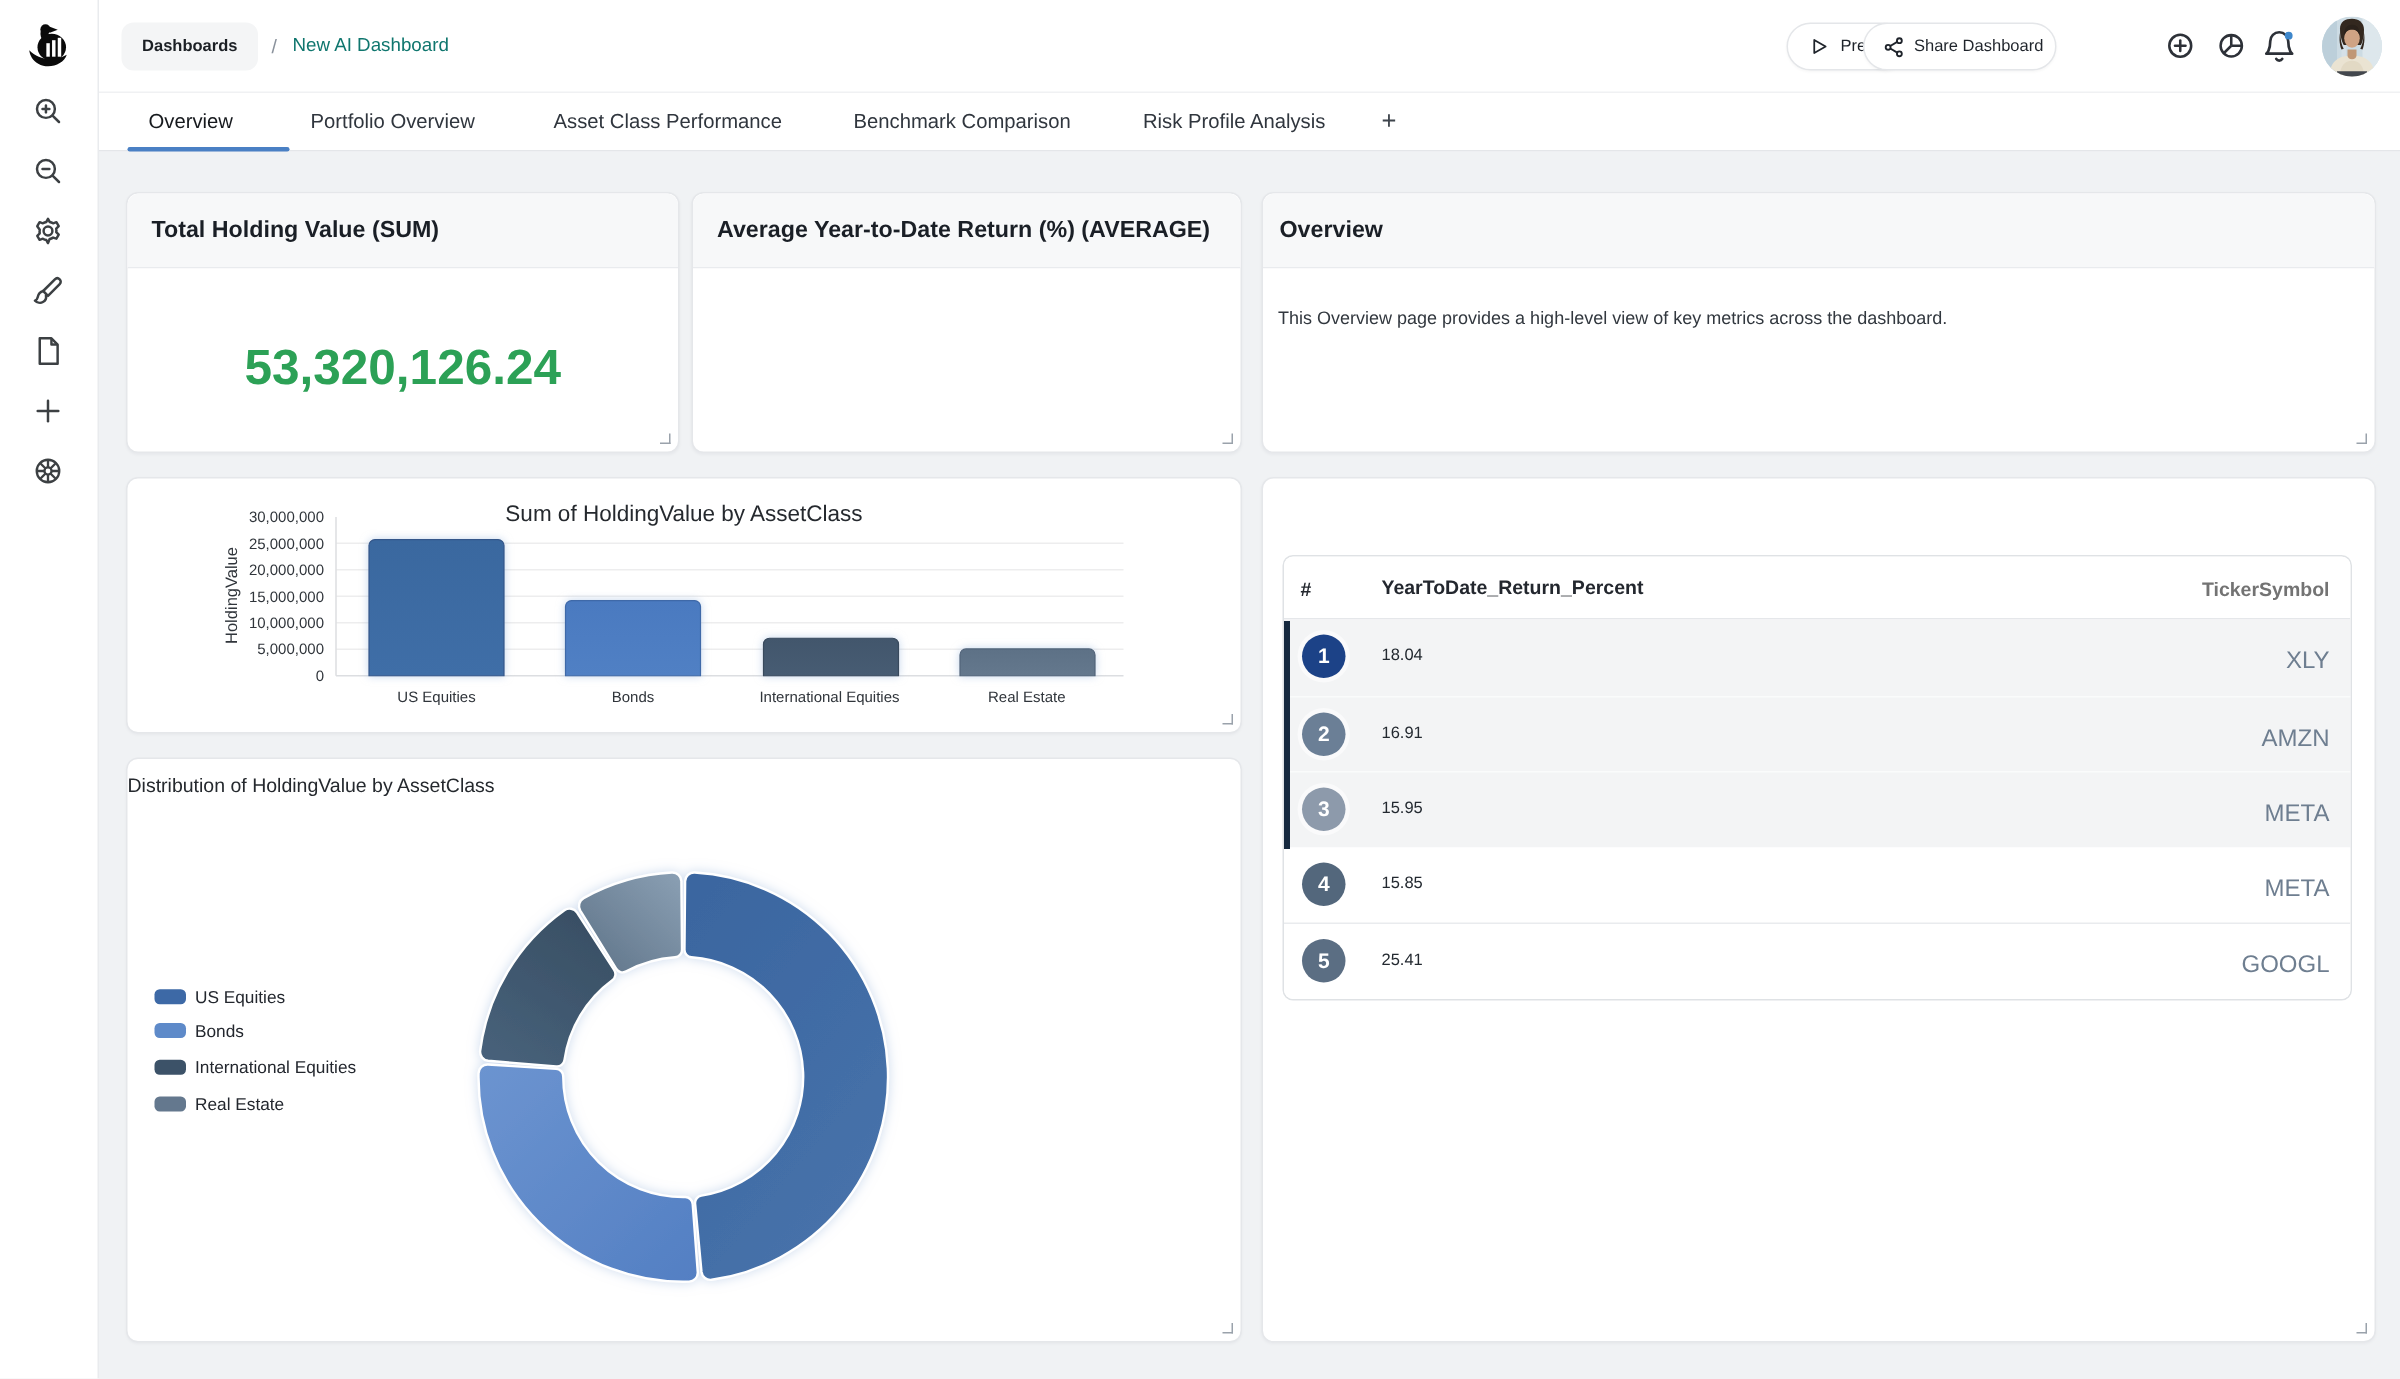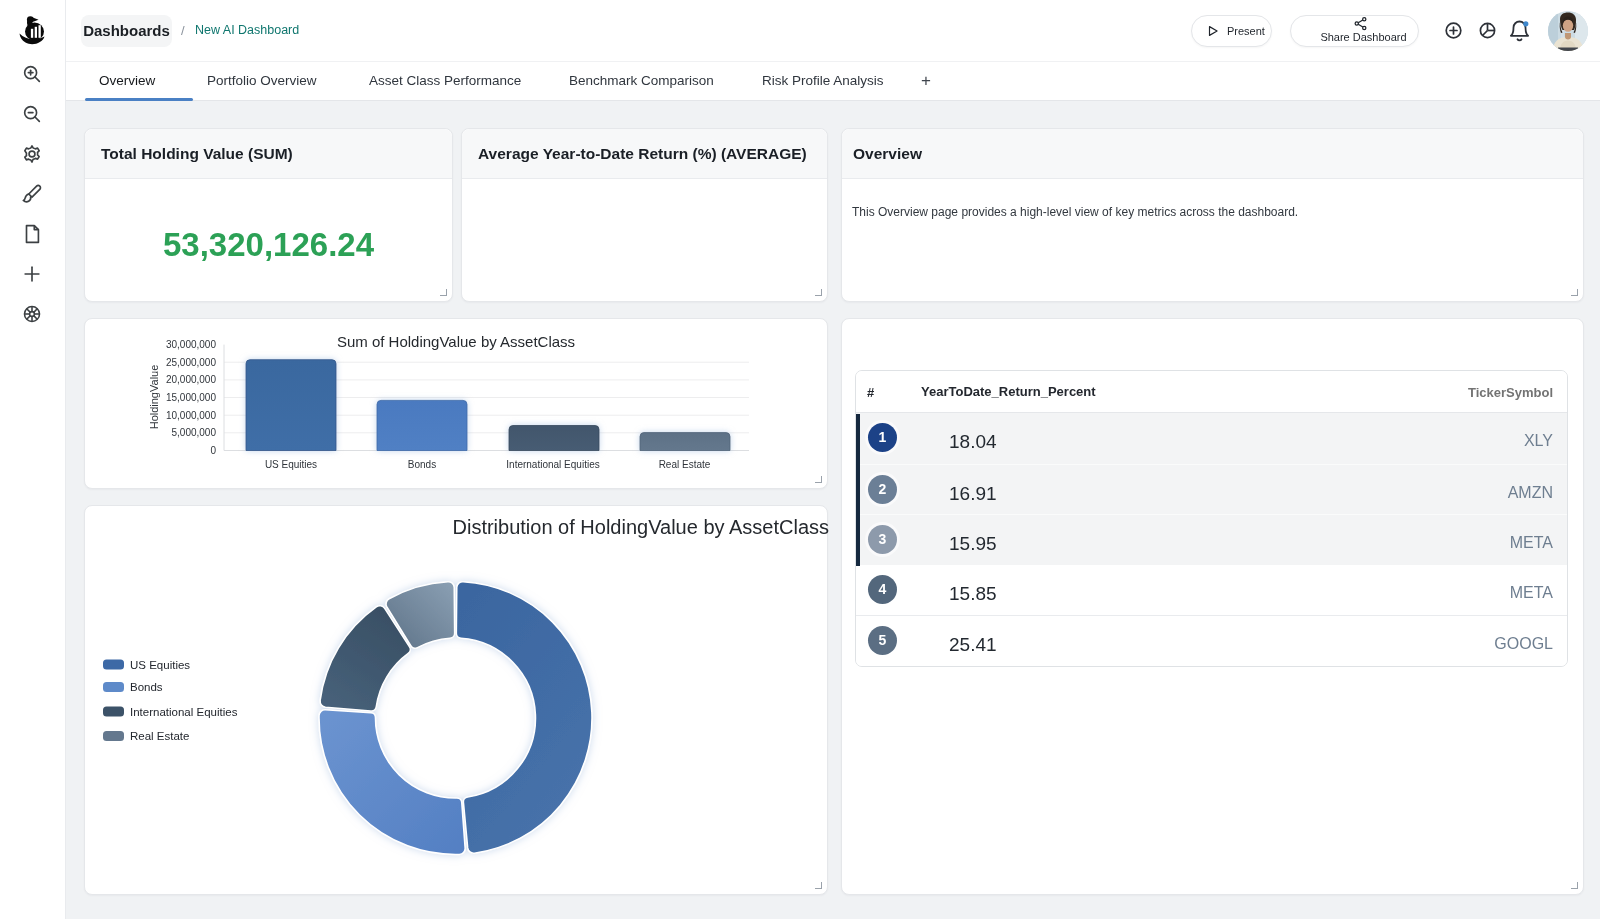--- a/index.html
+++ b/index.html
@@ -3,38 +3,38 @@
 <meta charset="utf-8">
 <style>
 * { margin:0; padding:0; box-sizing:border-box; }
 html,body { width:1600px; height:919px; font-family:"Liberation Sans", sans-serif; background:#f0f2f4; overflow:hidden; }
 .abs { position:absolute; }
 
 #sidebar { position:absolute; left:0; top:0; width:66px; height:919px; background:#fff; border-right:1px solid #e9ebee; z-index:5; }
 .sideicon { position:absolute; left:21px; width:22px; height:22px; color:#3c4043; }
 
 #topbar { position:absolute; left:66px; top:0; width:1534px; height:62px; background:#fff; border-bottom:1px solid #f0f1f3; }
-#crumbpill { position:absolute; left:15px; top:15px; width:91px; height:32px; background:#f4f5f6; border-radius:8px; font-size:15px; font-weight:700; color:#1b1f24; line-height:32px; text-align:center; }
+#crumbpill { position:absolute; left:15px; top:15px; width:91px; height:32px; background:#f4f5f6; border-radius:8px; font-size:11px; font-weight:700; color:#1b1f24; line-height:32px; text-align:center; }
 #crumbsep { position:absolute; left:115px; top:23px; font-size:13px; color:#8a929c; }
 #crumbpage { position:absolute; left:129px; top:23px; font-size:12.5px; color:#0f766e; }
 .pillbtn { position:absolute; top:15px; height:32px; background:#fff; border:1px solid #e4e6e9; border-radius:16px; box-shadow:0 1px 2px rgba(0,0,0,0.04); display:flex; align-items:center; font-size:11px; color:#1f242b; white-space:nowrap; }
 
 #tabbar { position:absolute; left:66px; top:62px; width:1534px; height:39px; background:#fff; border-bottom:1px solid #e4e6e9; }
 .tab { position:absolute; top:0; height:39px; line-height:37px; font-size:13.5px; color:#30363e; }
 #activetabline { position:absolute; left:19px; top:36px; width:108px; height:3px; background:#4a80c4; border-radius:2px; }
 
 .card { position:absolute; background:#fff; border:1px solid #e5e7ea; border-radius:8px; box-shadow:0 1px 2px rgba(16,24,40,0.04); }
 .cardhead { height:50px; background:#f7f8f9; border-bottom:1px solid #e9ebee; border-radius:8px 8px 0 0; display:flex; align-items:center; padding-left:16px; font-size:15.5px; font-weight:700; color:#1a1f26; }
 .resize { position:absolute; right:5px; bottom:5px; width:7px; height:7px; border-right:1.5px solid #9aa2ab; border-bottom:1.5px solid #9aa2ab; }
 .kpival { position:absolute; left:0; right:0; text-align:center; font-weight:700; color:#2ca156; }
 
 #lbtable { position:absolute; left:13px; top:51px; width:713px; border:1px solid #dfe2e5; border-radius:7px; background:#fff; overflow:hidden; }
 .lbrow { position:relative; height:50.6px; }
 .badge { position:absolute; left:12px; top:10px; width:29px; height:29px; border-radius:50%; color:#fff; font-size:14px; font-weight:700; text-align:center; line-height:29px; box-shadow:0 0 0 3px rgba(255,255,255,0.55); }
-.lbval { position:absolute; left:65px; top:18px; font-size:19px; color:#232930;margin-left:28px; }
+.lbval { position:absolute; left:65px; top:18px; font-size:11px; color:#232930; }
 .lbtick { position:absolute; right:14px; top:19px; font-size:16px; color:#6e7e90; }
 </style>
 </head>
 <body>
 <div id="sidebar">
 
   <svg class="abs" style="left:19px; top:15px;" width="28" height="31" viewBox="0 0 28 31">
     <g fill="#0a0a0a">
       <ellipse cx="15.5" cy="16.5" rx="9.5" ry="9"></ellipse>
       <path d="M12.5 2.2 C9.5 2.8 7.8 5.2 8 8 C8.15 10 9.2 11.6 10.2 13.2 L14.5 13.5 L13.2 6.5 Z"></path>
@@ -99,21 +99,21 @@
 <div id="topbar">
   <div id="crumbpill">Dashboards</div>
   <div id="crumbsep">/</div>
   <div id="crumbpage">New AI Dashboard</div>
   <div class="pillbtn" style="left:1125px; width:81px; padding-left:14px;">
     <svg width="14" height="14" viewBox="0 0 24 24" fill="none" stroke="#1f242b" stroke-width="2" stroke-linejoin="round">
         <path d="M6 4.5 L19 12 L6 19.5 Z"></path>
       </svg>
     <span style="margin-left:7px;">Present</span>
   </div>
-  <div class="pillbtn" style="left:1224px; width:129px; padding-left:12px;flex-direction:column;">
+  <div class="pillbtn" style="left:1176px; width:129px; padding-left:12px;">
     <svg width="15" height="15" viewBox="0 0 24 24" fill="none" stroke="#1f242b" stroke-width="2">
         <circle cx="18" cy="5" r="2.6"></circle>
         <circle cx="6" cy="12" r="2.6"></circle>
         <circle cx="18" cy="19" r="2.6"></circle>
         <line x1="8.3" y1="10.7" x2="15.7" y2="6.3"></line>
         <line x1="8.3" y1="13.3" x2="15.7" y2="17.7"></line>
       </svg>
     <span style="margin-left:6px;">Share Dashboard</span>
   </div>
   <svg class="abs" style="left:1373px; top:16px;" width="29" height="29" viewBox="0 0 29 29" fill="none" stroke="#2d3138" stroke-width="1.7" stroke-linecap="round">
@@ -272,21 +272,21 @@
       <div class="badge" style="background:#5b6e83;">5</div>
       <div class="lbval">25.41</div>
       <div class="lbtick">GOOGL</div>
     </div>
     <div style="position:absolute; left:0; top:43px; width:4px; height:152px; background:#16293f;"></div>
   </div>
   <div class="resize"></div>
 </div>
 
 <div class="card" style="left:84px; top:505px; width:744px; height:390px;">
-  <div style="position:absolute; left:0; width:744px; top:10px; text-align:right; font-size:20px; color:#25292e;">Distribution of HoldingValue by AssetClass</div>
+  <div style="position:absolute; left:0; width:744px; top:10px; text-align:left; font-size:13px; color:#25292e;">Distribution of HoldingValue by AssetClass</div>
   <svg class="abs" style="left:0; top:0;" width="744" height="390" viewBox="0 0 744 390">
     <defs>
       <linearGradient id="gd1" x1="0.2" y1="0" x2="0.8" y2="1">
           <stop offset="0" stop-color="#3b66a0"></stop>
           <stop offset="1" stop-color="#4873ab"></stop>
         </linearGradient>
       <linearGradient id="gd2" x1="1" y1="1" x2="0" y2="0">
           <stop offset="0" stop-color="#537fc3"></stop>
           <stop offset="1" stop-color="#6c94d0"></stop>
         </linearGradient>

